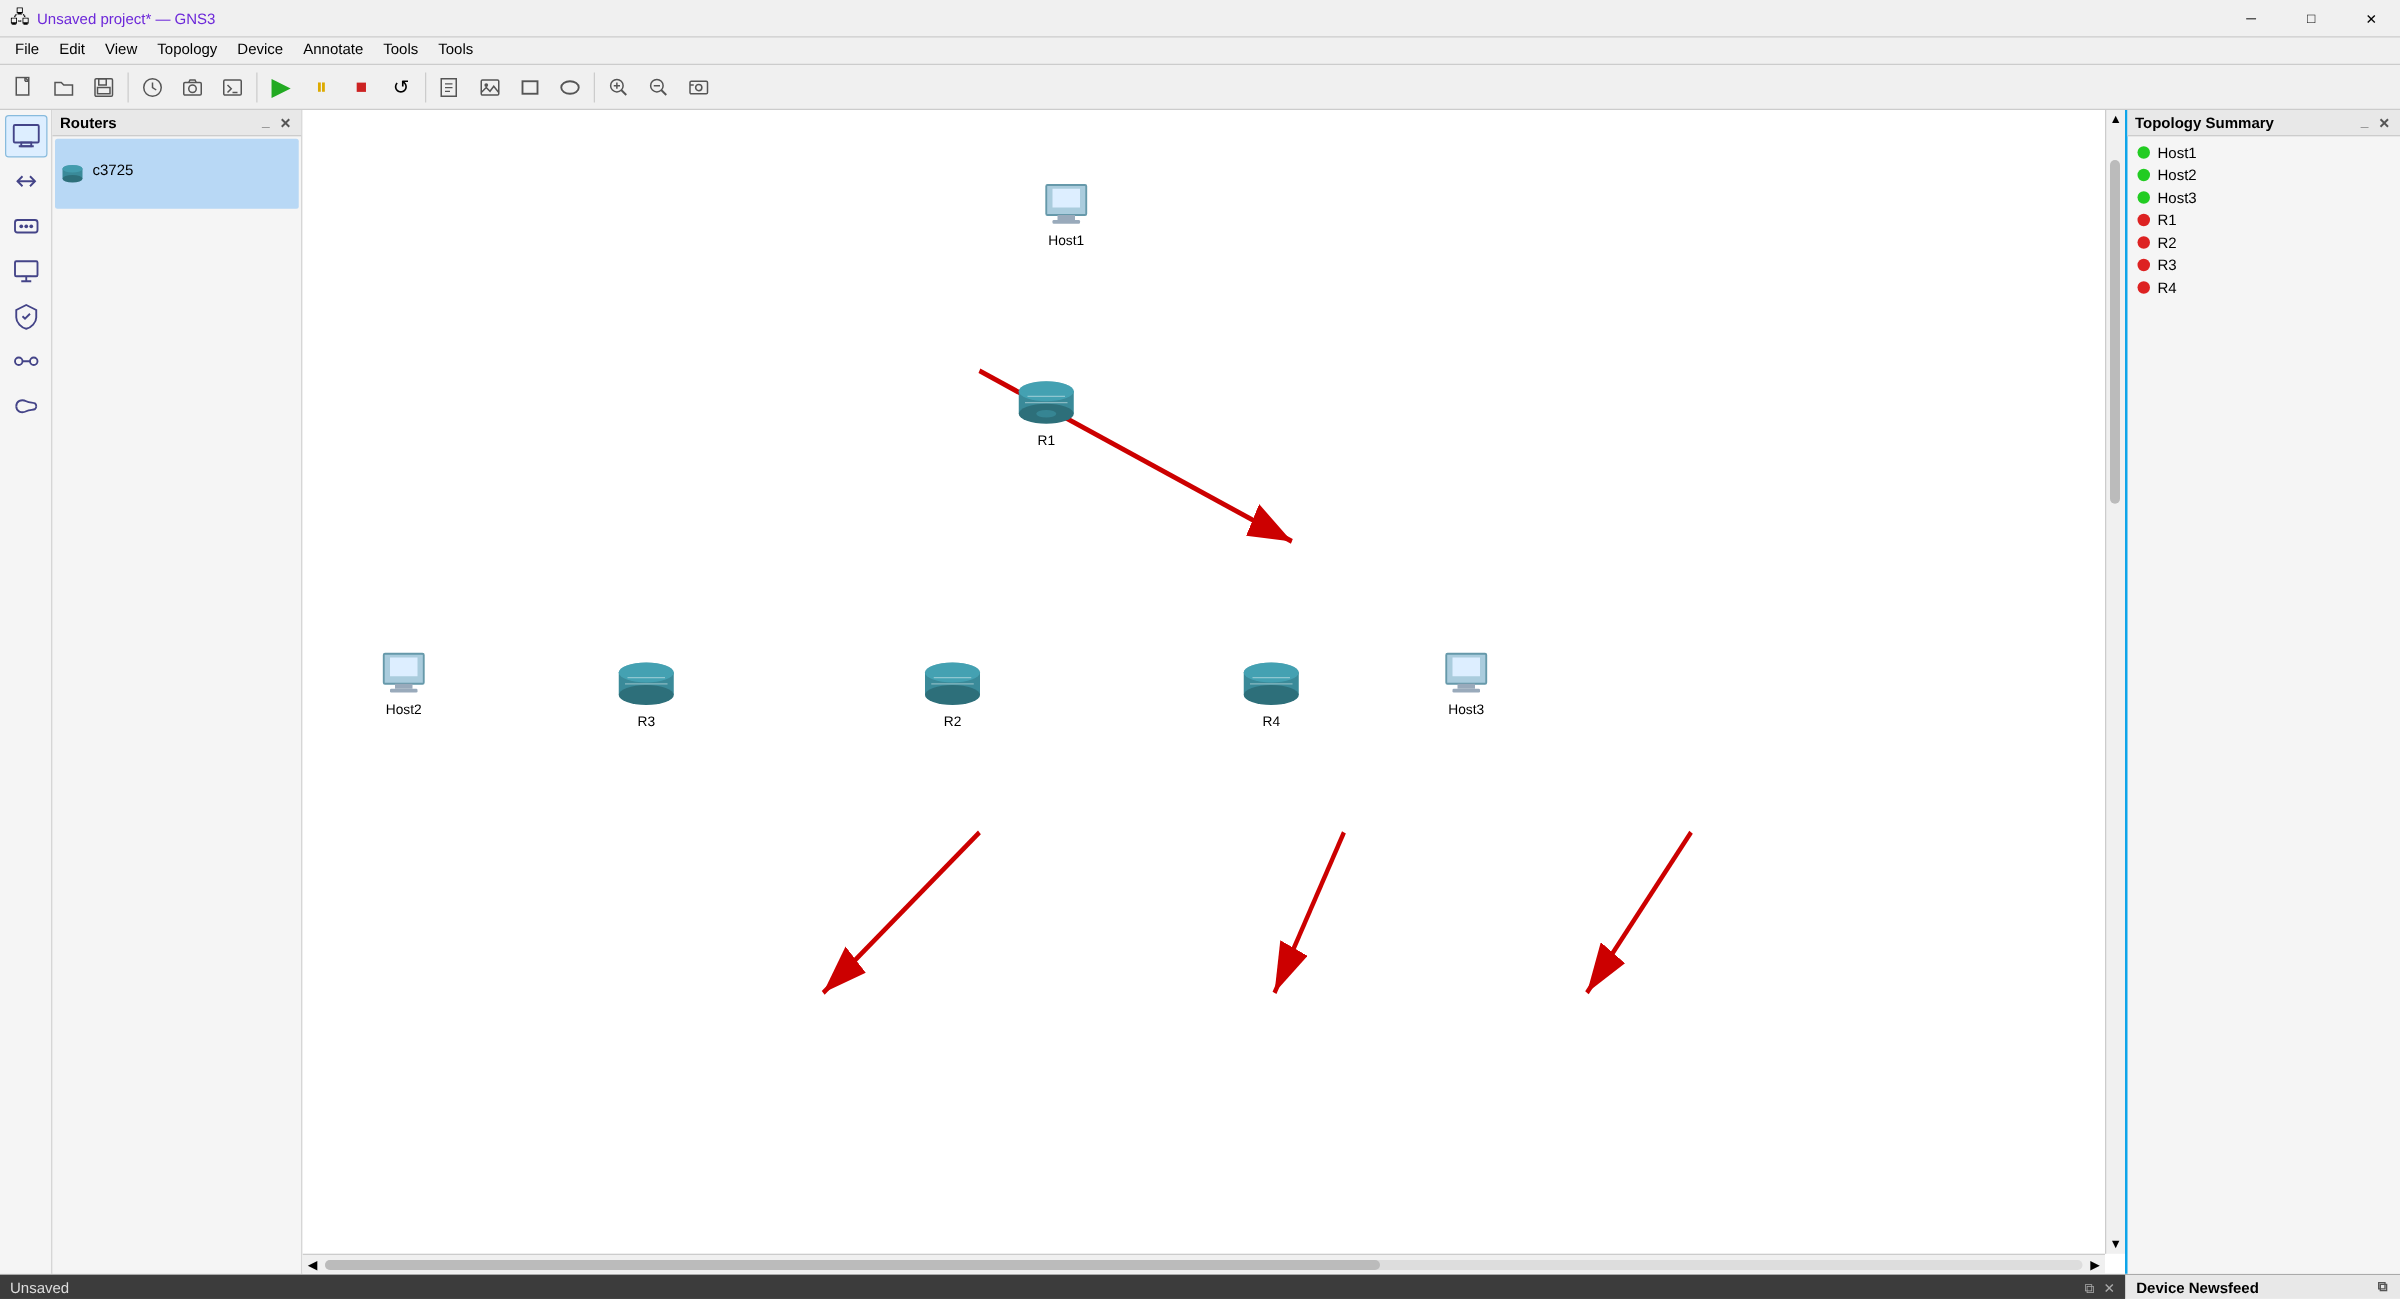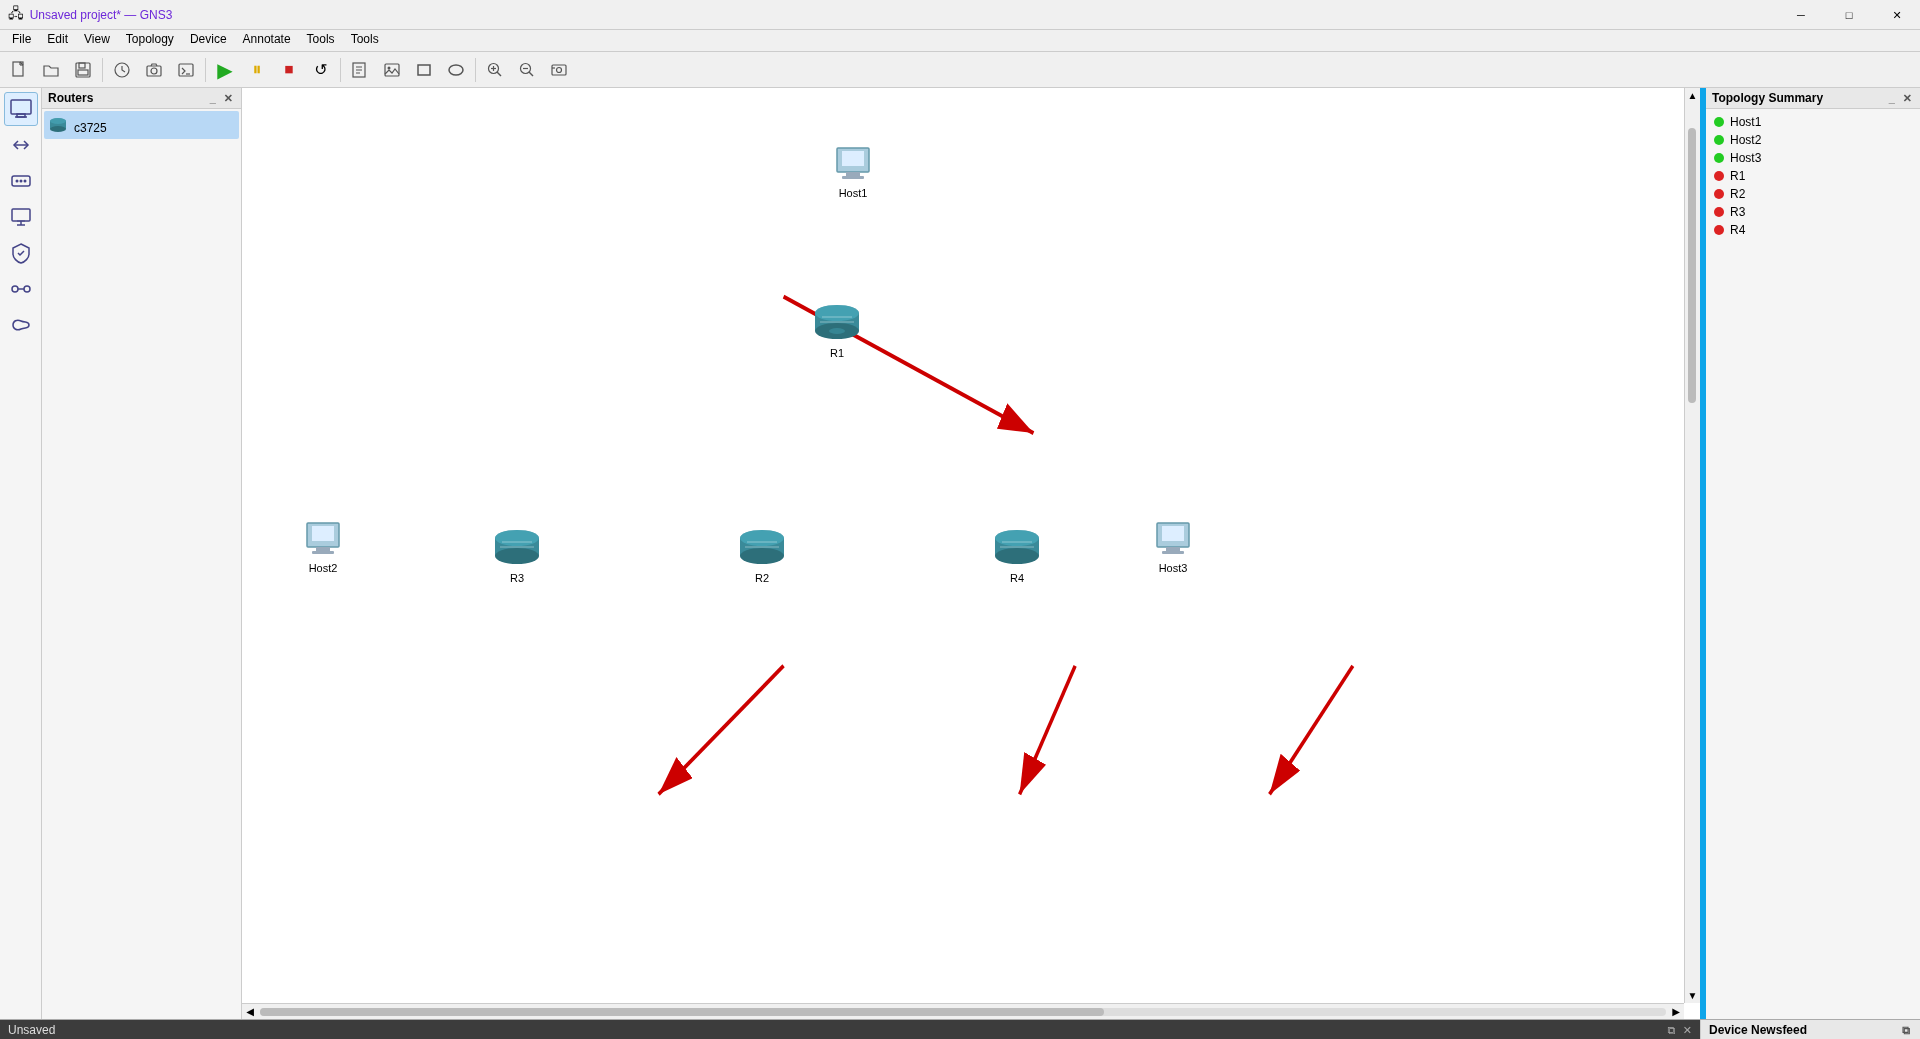--- a/index.html
+++ b/index.html
@@ -90,22 +90,22 @@
       display: flex;
       align-items: center;
       justify-content: space-between;
       font-size: 12px;
       font-weight: bold;
     }
     .panel-header-controls { display: flex; gap: 4px; }
     .panel-ctrl-btn { cursor: pointer; font-size: 11px; color: #555; padding: 0 2px; }
     #device-list { padding: 2px; }
     .device-item {
-      display: flex; align-items: flex-end; gap: 6px;
-      padding: 4px 4px; cursor: pointer; border-radius: 2px;
+      display: flex; align-items: flex-start; gap: 6px;
+      padding: 18px 4px; cursor: pointer; border-radius: 2px;
       font-size: 12px;
     }
     .device-item.selected { background: #b8d8f5; }
     .device-icon { width: 20px; height: 20px; display: flex; align-items: center; justify-content: center; }
 
     
     #canvas-area {
       flex: 1;
       background: white;
       position: relative;
@@ -132,21 +132,21 @@
       flex-direction: column;
       align-items: center;
       cursor: pointer;
     }
     .net-node-label { font-size: 11px; margin-top: 2px; color: #000; }
 
     
     #topology-panel {
       width: 220px;
       background: #f5f5f5;
-      border-left: 6px solid #0ea5e9;
+      border-left: 2px solid #0ea5e9;
       display: flex;
       flex-direction: column;
     }
     #topology-header {
       background: #e8e8e8;
       border-bottom: 1px solid #ccc;
       padding: 3px 6px;
       display: flex;
       align-items: center;
       justify-content: space-between;

